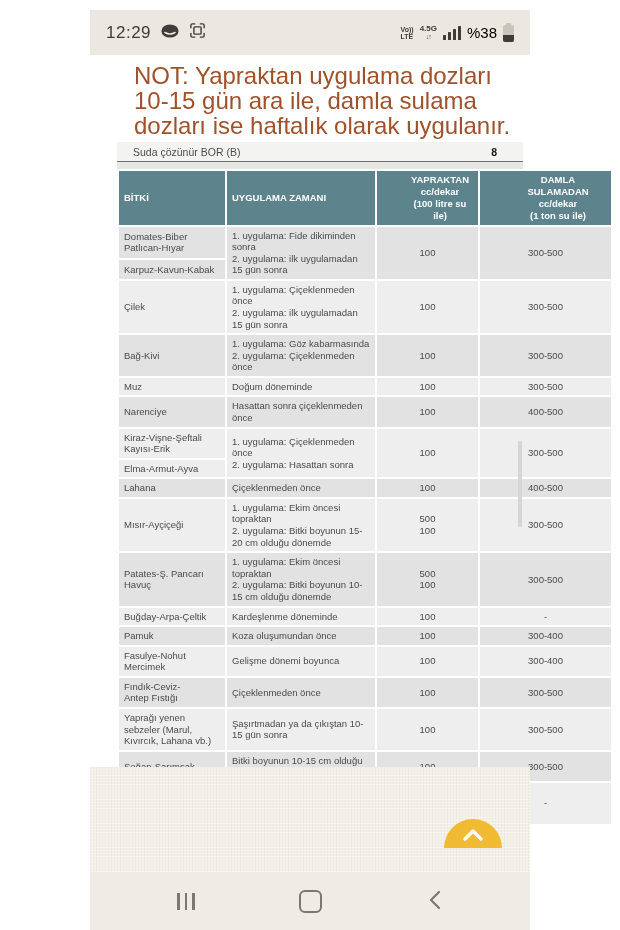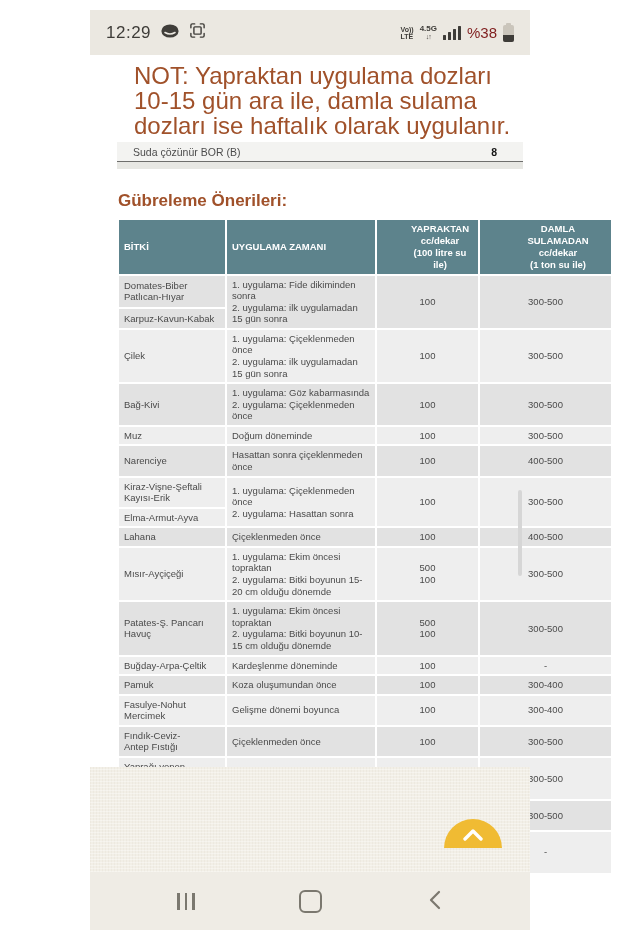--- a/index.html
+++ b/index.html
@@ -12,21 +12,21 @@
   .sb-left{display:flex;align-items:center;gap:9px;}
   .sb-time{font-size:17px;color:#3e3c38;letter-spacing:.5px;}
   .sb-right{display:flex;align-items:center;gap:6px;}
   .volte{display:flex;flex-direction:column;line-height:7px;font-size:7px;font-weight:bold;color:#3e3c38;text-align:left;}
   .netg{display:flex;flex-direction:column;align-items:center;line-height:8px;color:#3e3c38;}
   .netg .g{font-size:8px;font-weight:bold;}
   .netg .arrows{font-size:7px;letter-spacing:-1px;}
   .signal{display:flex;align-items:flex-end;gap:2px;height:15px;}
   .signal span{width:3px;background:#3e3c38;display:block;border-radius:.5px;}
   .signal .b1{height:5px;}.signal .b2{height:8px;}.signal .b3{height:11px;}.signal .b4{height:14px;}
-  .sb-batt-pct{font-size:15px;color:#7f1d1d;}
+  .sb-batt-pct{font-size:15px;color:#000000;}
   .battery{display:flex;flex-direction:column;align-items:center;}
   .battery .cap{width:5px;height:2px;background:#cac5bb;border-radius:1px 1px 0 0;}
   .battery .body{position:relative;width:11px;height:17px;background:#cac5bb;border-radius:2px;overflow:hidden;}
   .battery .fill{position:absolute;left:0;right:0;bottom:0;height:42%;background:#3e3c38;}
 
   
   .content{padding:6px 4px 0 27px;box-sizing:border-box;}
   .note{margin:2px 3px 4px 17px;font-size:24px;line-height:25px;color:#a0512a;}
 
   .gpanel{width:406px;background:#e7e7e3;padding-bottom:7px;}
@@ -118,21 +118,20 @@
     <div class="content">
       <p class="note">NOT: Yapraktan uygulama dozları 10-15 gün ara ile, damla sulama dozları ise haftalık olarak uygulanır.</p>
 
       <div class="gpanel">
         <div class="grow">
           <span>Suda çözünür BOR (B)</span>
           <span class="gval">8</span>
         </div>
       </div>
 
-      <h2 class="heading">Gübreleme Önerileri:</h2>
 
       <div class="rec-wrap">
         <table class="rec">
           <thead>
             <tr>
               <th class="col-crop">BİTKİ</th>
               <th class="col-timing">UYGULAMA ZAMANI</th>
               <th class="col-foliar">YAPRAKTAN
 cc/dekar
 (100 litre su ile)</th>

